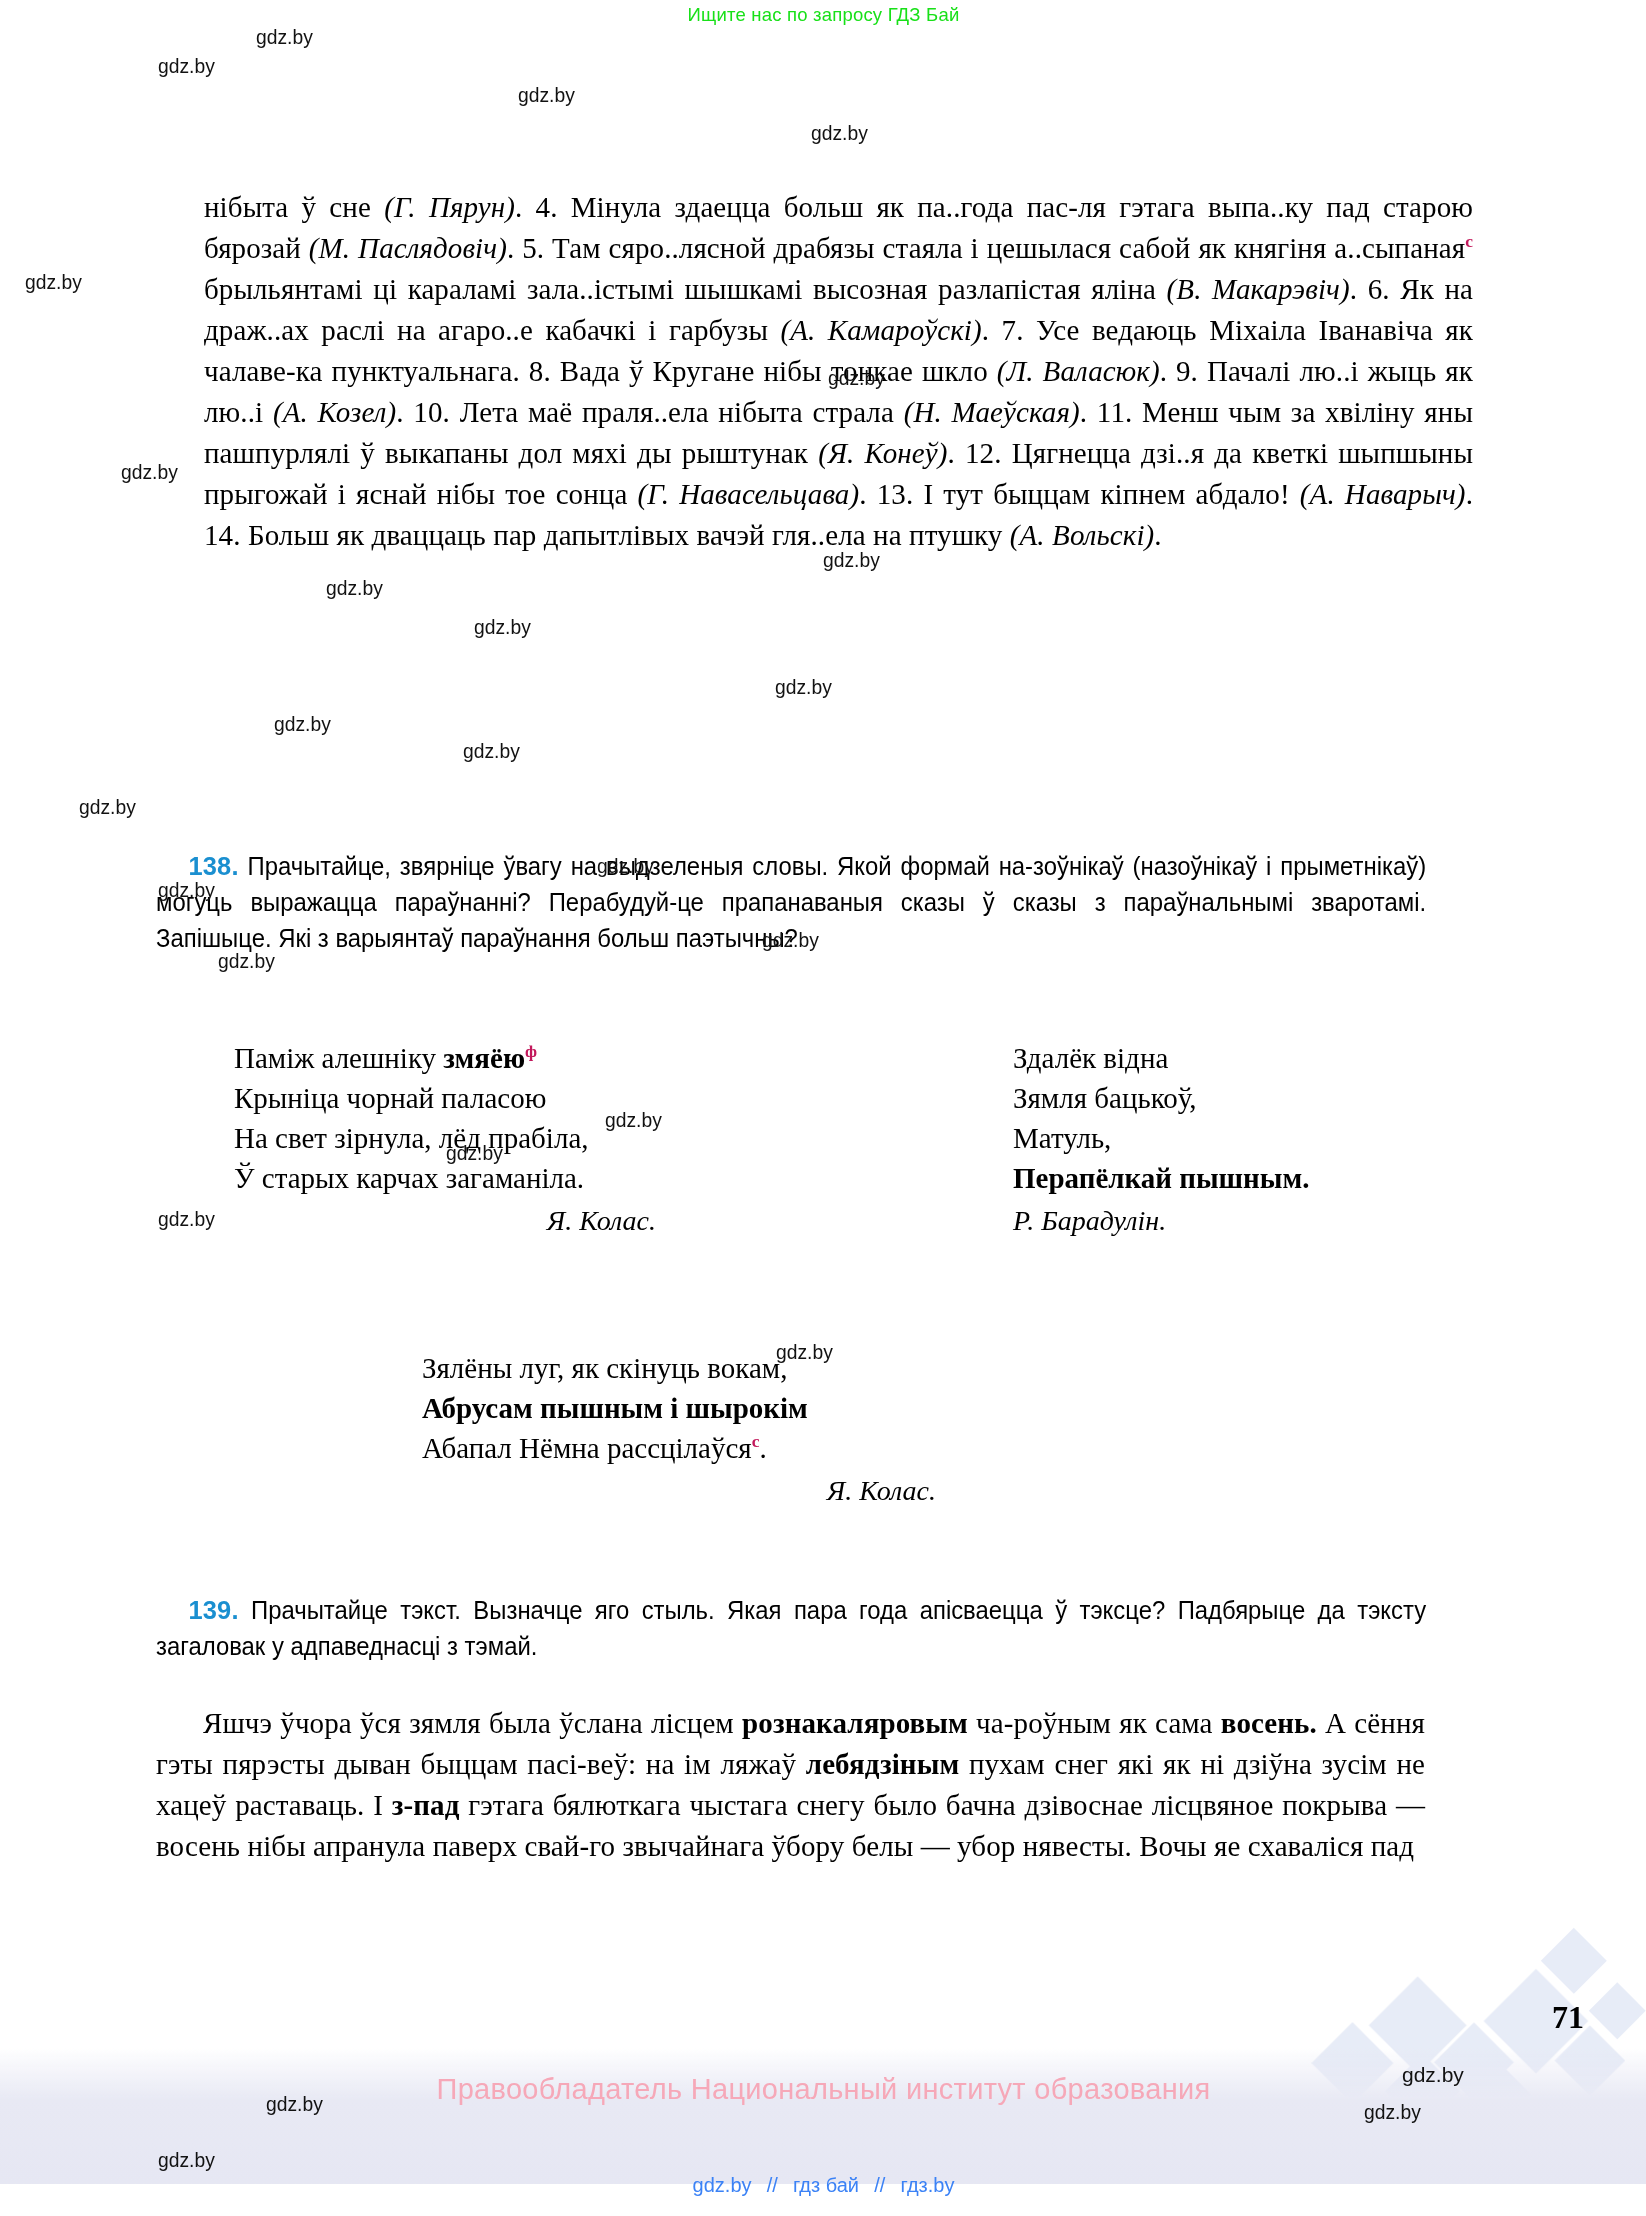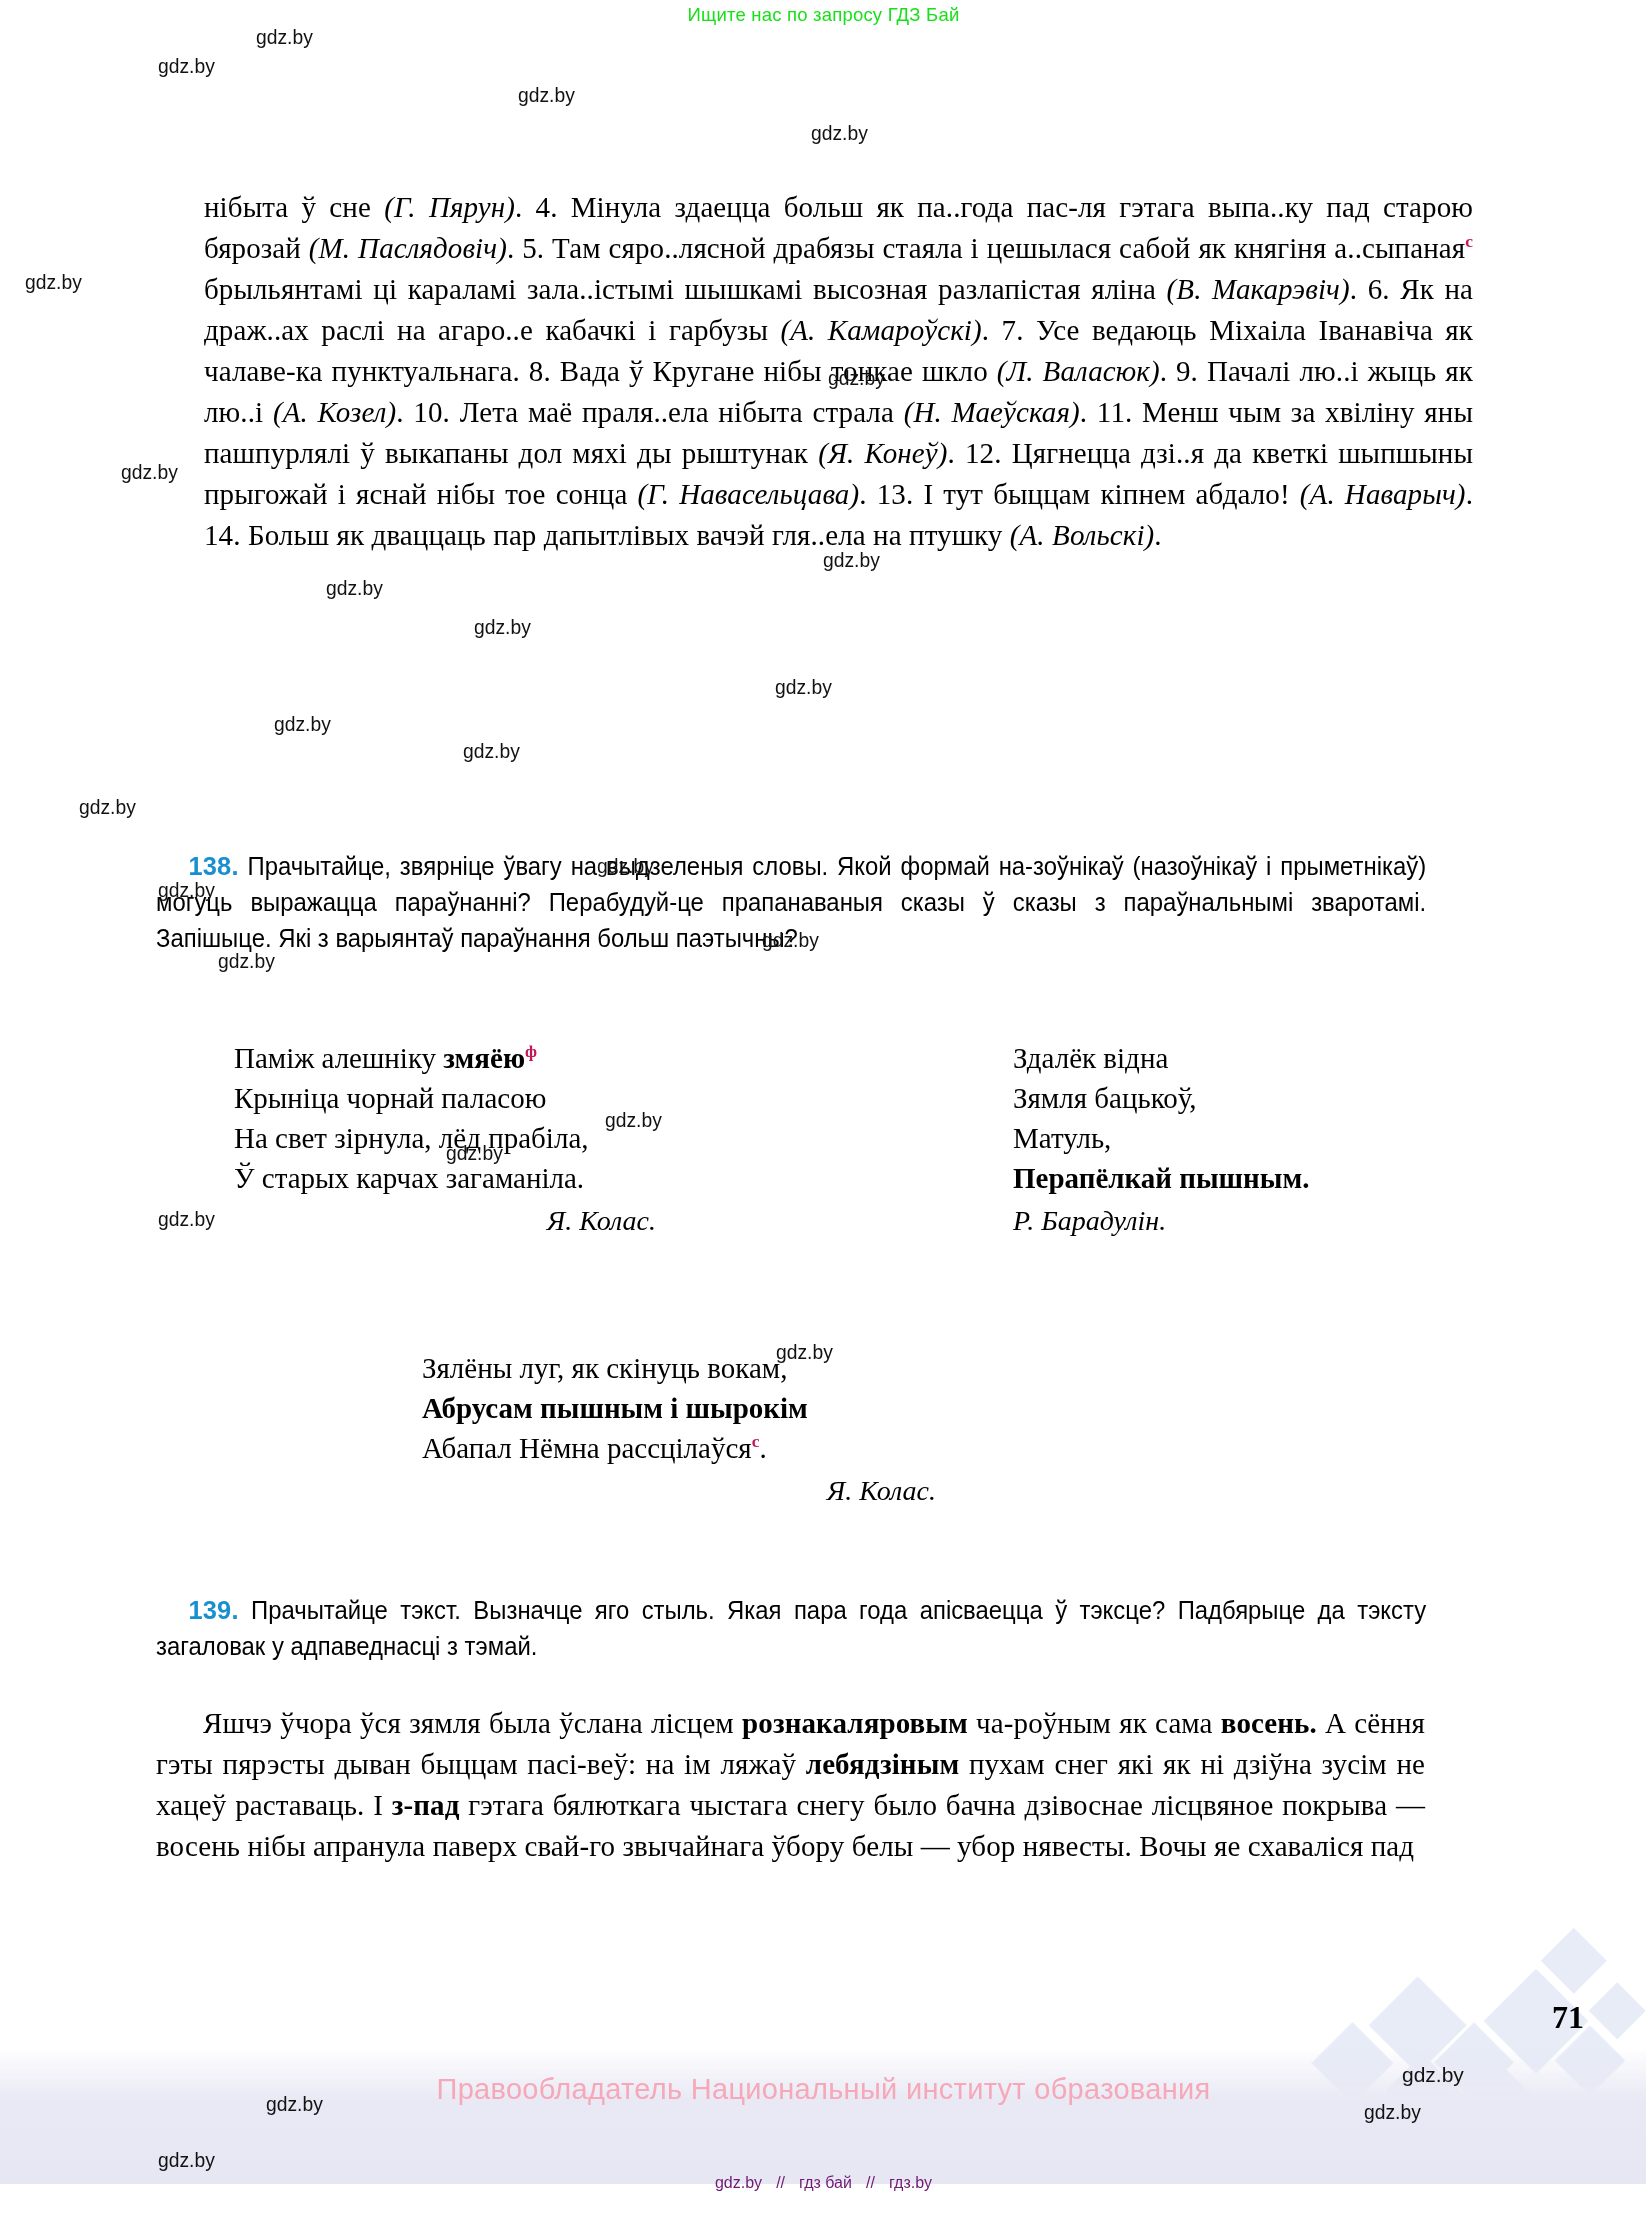--- a/index.html
+++ b/index.html
@@ -146,22 +146,22 @@
     z-index: 12;
   }
 
   
   .footer-links {
     position: absolute;
     left: 0; right: 0;
     top: 2174px;
     text-align: center;
     font-family: "Liberation Sans", "DejaVu Sans", sans-serif;
-    font-size: 16px;
-    color: #701a75;
+    font-size: 20px;
+    color: #3b82f6;
     z-index: 20;
   }
   .footer-links span { margin: 0 4.8px; }
 
   
   .wm {
     position: absolute;
     font-family: "Liberation Sans", "DejaVu Sans", sans-serif;
     color: #121212;
     white-space: nowrap;

